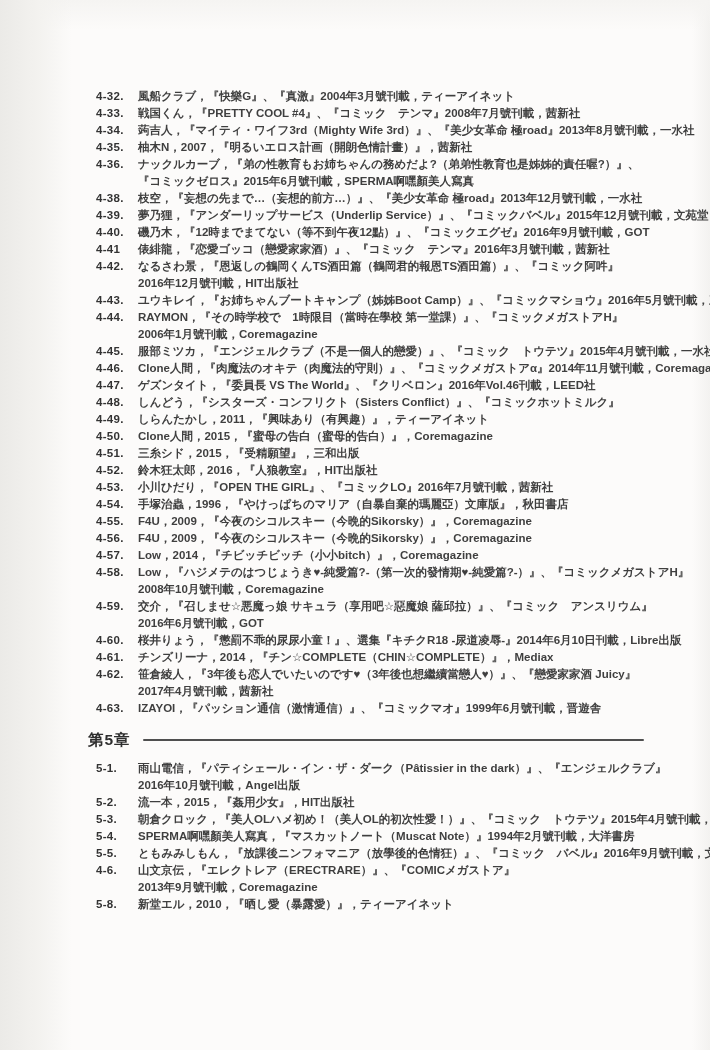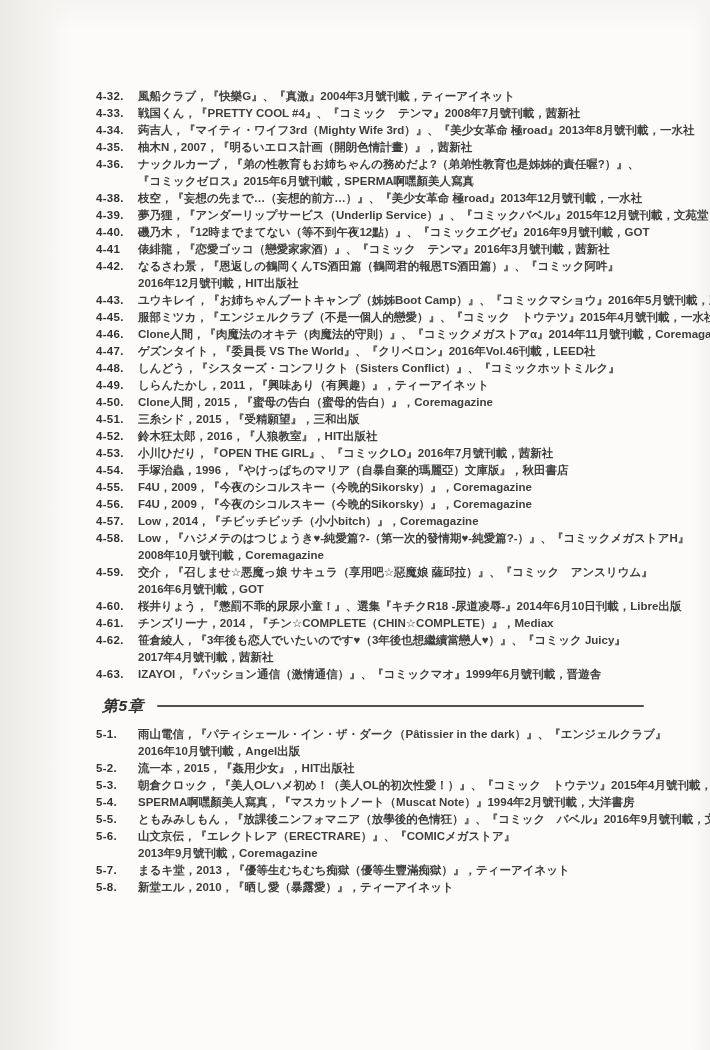--- a/index.html
+++ b/index.html
@@ -21,21 +21,21 @@
     color:#3f3f3f;font-size:11.5px;line-height:17px;
   }
   .entry{display:flex;align-items:flex-start;margin-left:8px;}
   .num{
     flex:none;width:42px;font-weight:700;color:#333;
     font-size:11.5px;letter-spacing:0.3px;
   }
   .body{flex:1;min-width:0;}
   .line{white-space:nowrap;font-weight:bold;}
   .ch-heading{
-    display:flex;align-items:center;margin:14px 0 12px 14px;font-style:italic;
+    display:flex;align-items:center;margin:14px 0 12px 0;
   }
   .ch-title{
     font-weight:700;font-size:15.5px;color:#2e2e2e;letter-spacing:1px;flex:none;
   }
   .ch-rule{
     flex:1;height:2px;background:#4f4f4f;margin-left:12px;margin-right:20px;
     border-radius:1px;
   }
   .page-number{
     position:absolute;top:1052px;right:70px;
@@ -111,20 +111,27 @@
             <div class="line">2016年12月號刊載，HIT出版社</div>
           </div>
         </div>
         <div class="entry">
           <span class="num">4-43.</span>
           <div class="body">
             <div class="line">ユウキレイ，『お姉ちゃんブートキャンプ（姊姊Boot Camp）』、『コミックマショウ』2016年5月號刊載，三和出版</div>
           </div>
         </div>
         <div class="entry">
+          <span class="num">4-44.</span>
+          <div class="body">
+            <div class="line">RAYMON，『その時学校で　1時限目（當時在學校 第一堂課）』、『コミックメガストアH』</div>
+            <div class="line">2006年1月號刊載，Coremagazine</div>
+          </div>
+        </div>
+        <div class="entry">
           <span class="num">4-45.</span>
           <div class="body">
             <div class="line">服部ミツカ，『エンジェルクラブ（不是一個人的戀愛）』、『コミック　トウテツ』2015年4月號刊載，一水社</div>
           </div>
         </div>
         <div class="entry">
           <span class="num">4-46.</span>
           <div class="body">
             <div class="line">Clone人間，『肉魔法のオキテ（肉魔法的守則）』、『コミックメガストアα』2014年11月號刊載，Coremagazine</div>
           </div>
@@ -217,21 +224,21 @@
         </div>
         <div class="entry">
           <span class="num">4-61.</span>
           <div class="body">
             <div class="line">チンズリーナ，2014，『チン☆COMPLETE（CHIN☆COMPLETE）』，Mediax</div>
           </div>
         </div>
         <div class="entry">
           <span class="num">4-62.</span>
           <div class="body">
-            <div class="line">笹倉綾人，『3年後も恋人でいたいのです♥（3年後也想繼續當戀人♥）』、『コミック Juicy』</div>
+            <div class="line">笹倉綾人，『3年後も恋人でいたいのです♥（3年後也想繼續當戀人♥）』、『戀愛家家酒 Juicy』</div>
             <div class="line">2017年4月號刊載，茜新社</div>
           </div>
         </div>
         <div class="entry">
           <span class="num">4-63.</span>
           <div class="body">
             <div class="line">IZAYOI，『パッション通信（激情通信）』、『コミックマオ』1999年6月號刊載，晋遊舎</div>
           </div>
         </div>
       </div>
@@ -267,33 +274,27 @@
             <div class="line">SPERMA啊嘿顏美人寫真，『マスカットノート（Muscat Note）』1994年2月號刊載，大洋書房</div>
           </div>
         </div>
         <div class="entry">
           <span class="num">5-5.</span>
           <div class="body">
             <div class="line">ともみみしもん，『放課後ニンフォマニア（放學後的色情狂）』、『コミック　バベル』2016年9月號刊載，文苑堂</div>
           </div>
         </div>
         <div class="entry">
-          <span class="num">5-6.</span>
+          <span class="num">4-6.</span>
           <div class="body">
             <div class="line">山文京伝，『エレクトレア（ERECTRARE）』、『COMICメガストア』</div>
             <div class="line">2013年9月號刊載，Coremagazine</div>
           </div>
         </div>
         <div class="entry">
-          <span class="num">5-7.</span>
-          <div class="body">
-            <div class="line">まるキ堂，2013，『優等生むちむち痴獄（優等生豐滿痴獄）』，ティーアイネット</div>
-          </div>
-        </div>
-        <div class="entry">
           <span class="num">5-8.</span>
           <div class="body">
             <div class="line">新堂エル，2010，『晒し愛（暴露愛）』，ティーアイネット</div>
           </div>
         </div>
       </div>
 
   </div>
 
   <div class="page-number">364</div>

